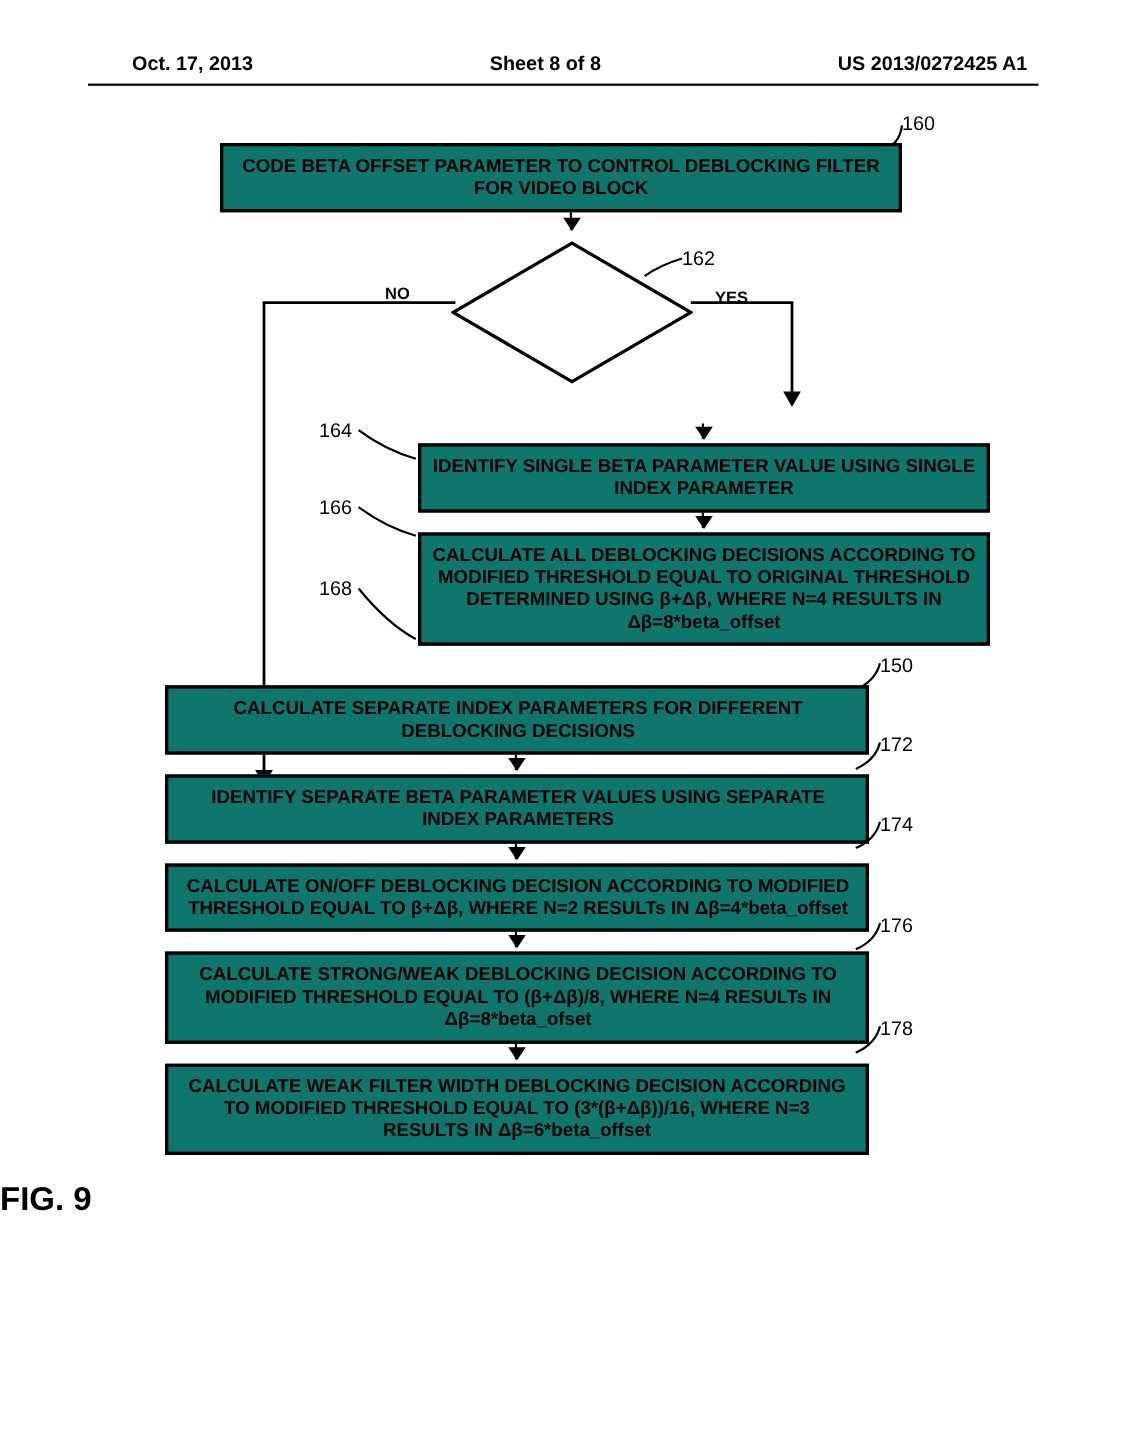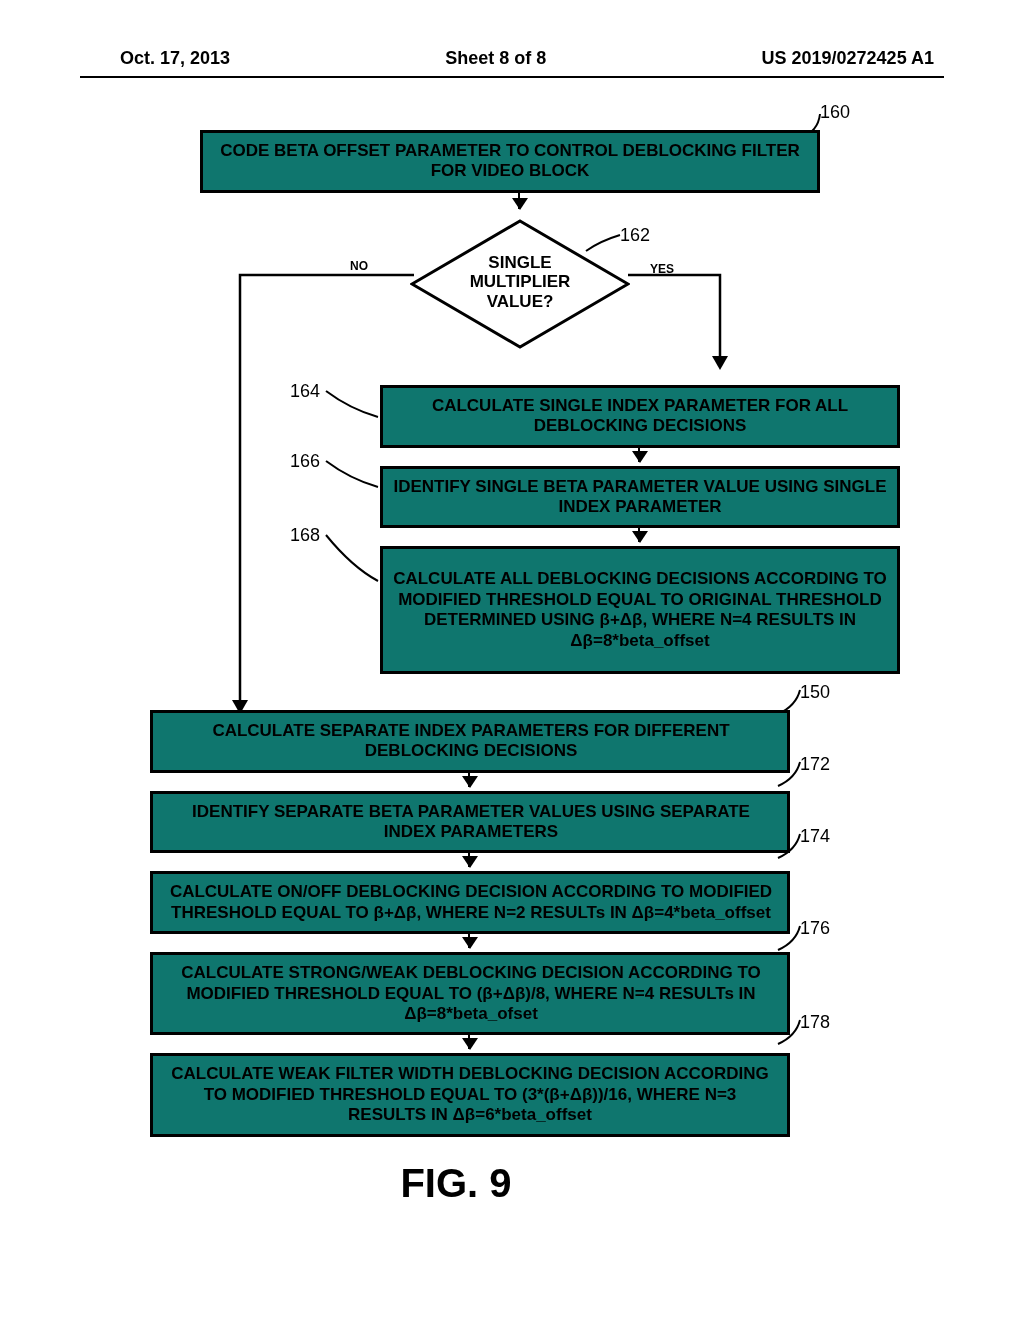--- a/index.html
+++ b/index.html
@@ -84,49 +84,48 @@
     bottom: -1px;
     left: -8px;
     width: 0; height: 0;
     border-left: 8px solid transparent;
     border-right: 8px solid transparent;
     border-top: 12px solid #000;
   }
   .yes-label, .no-label {
     position: absolute;
     font-weight: bold;
-    font-size: 12px;
+    font-size: 15px;
   }
   .ref {
     position: absolute;
     font-weight: normal;
     font-size: 18px;
   }
   .fig-caption {
-    text-align: center;
-    font-weight: bold;
-    font-size: 40px;
+    font-weight: bold;
+    font-size: 30px;
     margin-top: 24px;
     margin-left: -100px;
     width: 912px;
   }
   .connector-svg {
     position: absolute;
     top: 0; left: 0;
     pointer-events: none;
   }
   .y-group, .n-group { position: relative; }
 </style>
 </head>
 <body>
 
 <div class="page-header">
   <span class="col2">Oct. 17, 2013</span>
   <span class="col3">Sheet 8 of 8</span>
-  <span>US 2019/0272425 A1</span>
+  <span>US 2013/0272425 A1</span>
 </div>
 <div class="hr"></div>
 
 <div class="diagram">
 
   <div class="ref" style="top:-28px; left:720px;">160</div>
   <svg class="connector-svg" width="824" height="60" style="top:-28px;">
     <path d="M 720 12 Q 718 30 700 36" stroke="#000" stroke-width="2" fill="none"></path>
   </svg>
 
@@ -135,25 +134,20 @@
   <div style="position:relative; height:20px;">
     <div class="arrow-v" style="height:16px; margin-left:418px;"></div>
   </div>
 
   <div class="diamond-wrap">
     <div class="diamond">
       <svg width="220" height="130" viewBox="0 0 220 130">
         <polygon points="110,2 218,65 110,128 2,65" fill="#fff" stroke="#000" stroke-width="3"></polygon>
       </svg>
     </div>
-    <div class="diamond-text">
-      <div>SINGLE</div>
-      <div>MULTIPLIER</div>
-      <div>VALUE?</div>
-    </div>
     <span class="no-label" style="top:40px; left:-60px;">NO</span>
     <span class="yes-label" style="top:43px; left:240px;">YES</span>
     <div class="ref" style="top:6px; left:210px;">162</div>
     <svg class="connector-svg" width="90" height="40" style="top:10px; left:170px;">
       <path d="M 40 6 Q 20 12 6 22" stroke="#000" stroke-width="2" fill="none"></path>
     </svg>
   </div>
 
   <svg class="connector-svg" width="824" height="520" style="top:70px;">
 
@@ -165,41 +159,40 @@
   </svg>
 
   <div style="height:36px;"></div>
 
   <div class="y-group">
 
     <div class="ref" style="top:-4px; left:190px;">164</div>
     <svg class="connector-svg" width="90" height="50" style="top:-2px; left:220px;">
       <path d="M 6 8 Q 30 26 58 34" stroke="#000" stroke-width="2" fill="none"></path>
     </svg>
-    <div class="box y-branch">CALCULATE SINGLE INDEX PARAMETER FOR ALL DEBLOCKING DECISIONS</div>
 
     <div style="position:relative; height:18px;">
       <div class="arrow-v" style="height:14px; margin-left:538px;"></div>
     </div>
 
     <div class="ref" style="top:66px; left:190px;">166</div>
     <svg class="connector-svg" width="90" height="50" style="top:68px; left:220px;">
       <path d="M 6 8 Q 30 26 58 34" stroke="#000" stroke-width="2" fill="none"></path>
     </svg>
     <div class="box y-branch">IDENTIFY SINGLE BETA PARAMETER VALUE USING SINGLE INDEX PARAMETER</div>
 
     <div style="position:relative; height:18px;">
       <div class="arrow-v" style="height:14px; margin-left:538px;"></div>
     </div>
 
     <div class="ref" style="top:140px; left:190px;">168</div>
     <svg class="connector-svg" width="100" height="70" style="top:142px; left:220px;">
       <path d="M 6 8 Q 32 40 58 54" stroke="#000" stroke-width="2" fill="none"></path>
     </svg>
-    <div class="box y-branch" style="padding:20px 8px;">CALCULATE ALL DEBLOCKING DECISIONS ACCORDING TO MODIFIED THRESHOLD EQUAL TO ORIGINAL THRESHOLD DETERMINED USING β+Δβ, WHERE N=4 RESULTS IN Δβ=8*beta_offset</div>
+    <div class="box y-branch" style="padding:8px 8px;">CALCULATE ALL DEBLOCKING DECISIONS ACCORDING TO MODIFIED THRESHOLD EQUAL TO ORIGINAL THRESHOLD DETERMINED USING β+Δβ, WHERE N=4 RESULTS IN Δβ=8*beta_offset</div>
   </div>
 
   <div style="height:36px;"></div>
 
   <div class="n-group">
 
     <div class="ref" style="top:-28px; left:700px;">150</div>
     <svg class="connector-svg" width="60" height="40" style="top:-26px; left:672px;">
       <path d="M 28 6 Q 24 22 6 30" stroke="#000" stroke-width="2" fill="none"></path>
     </svg>

